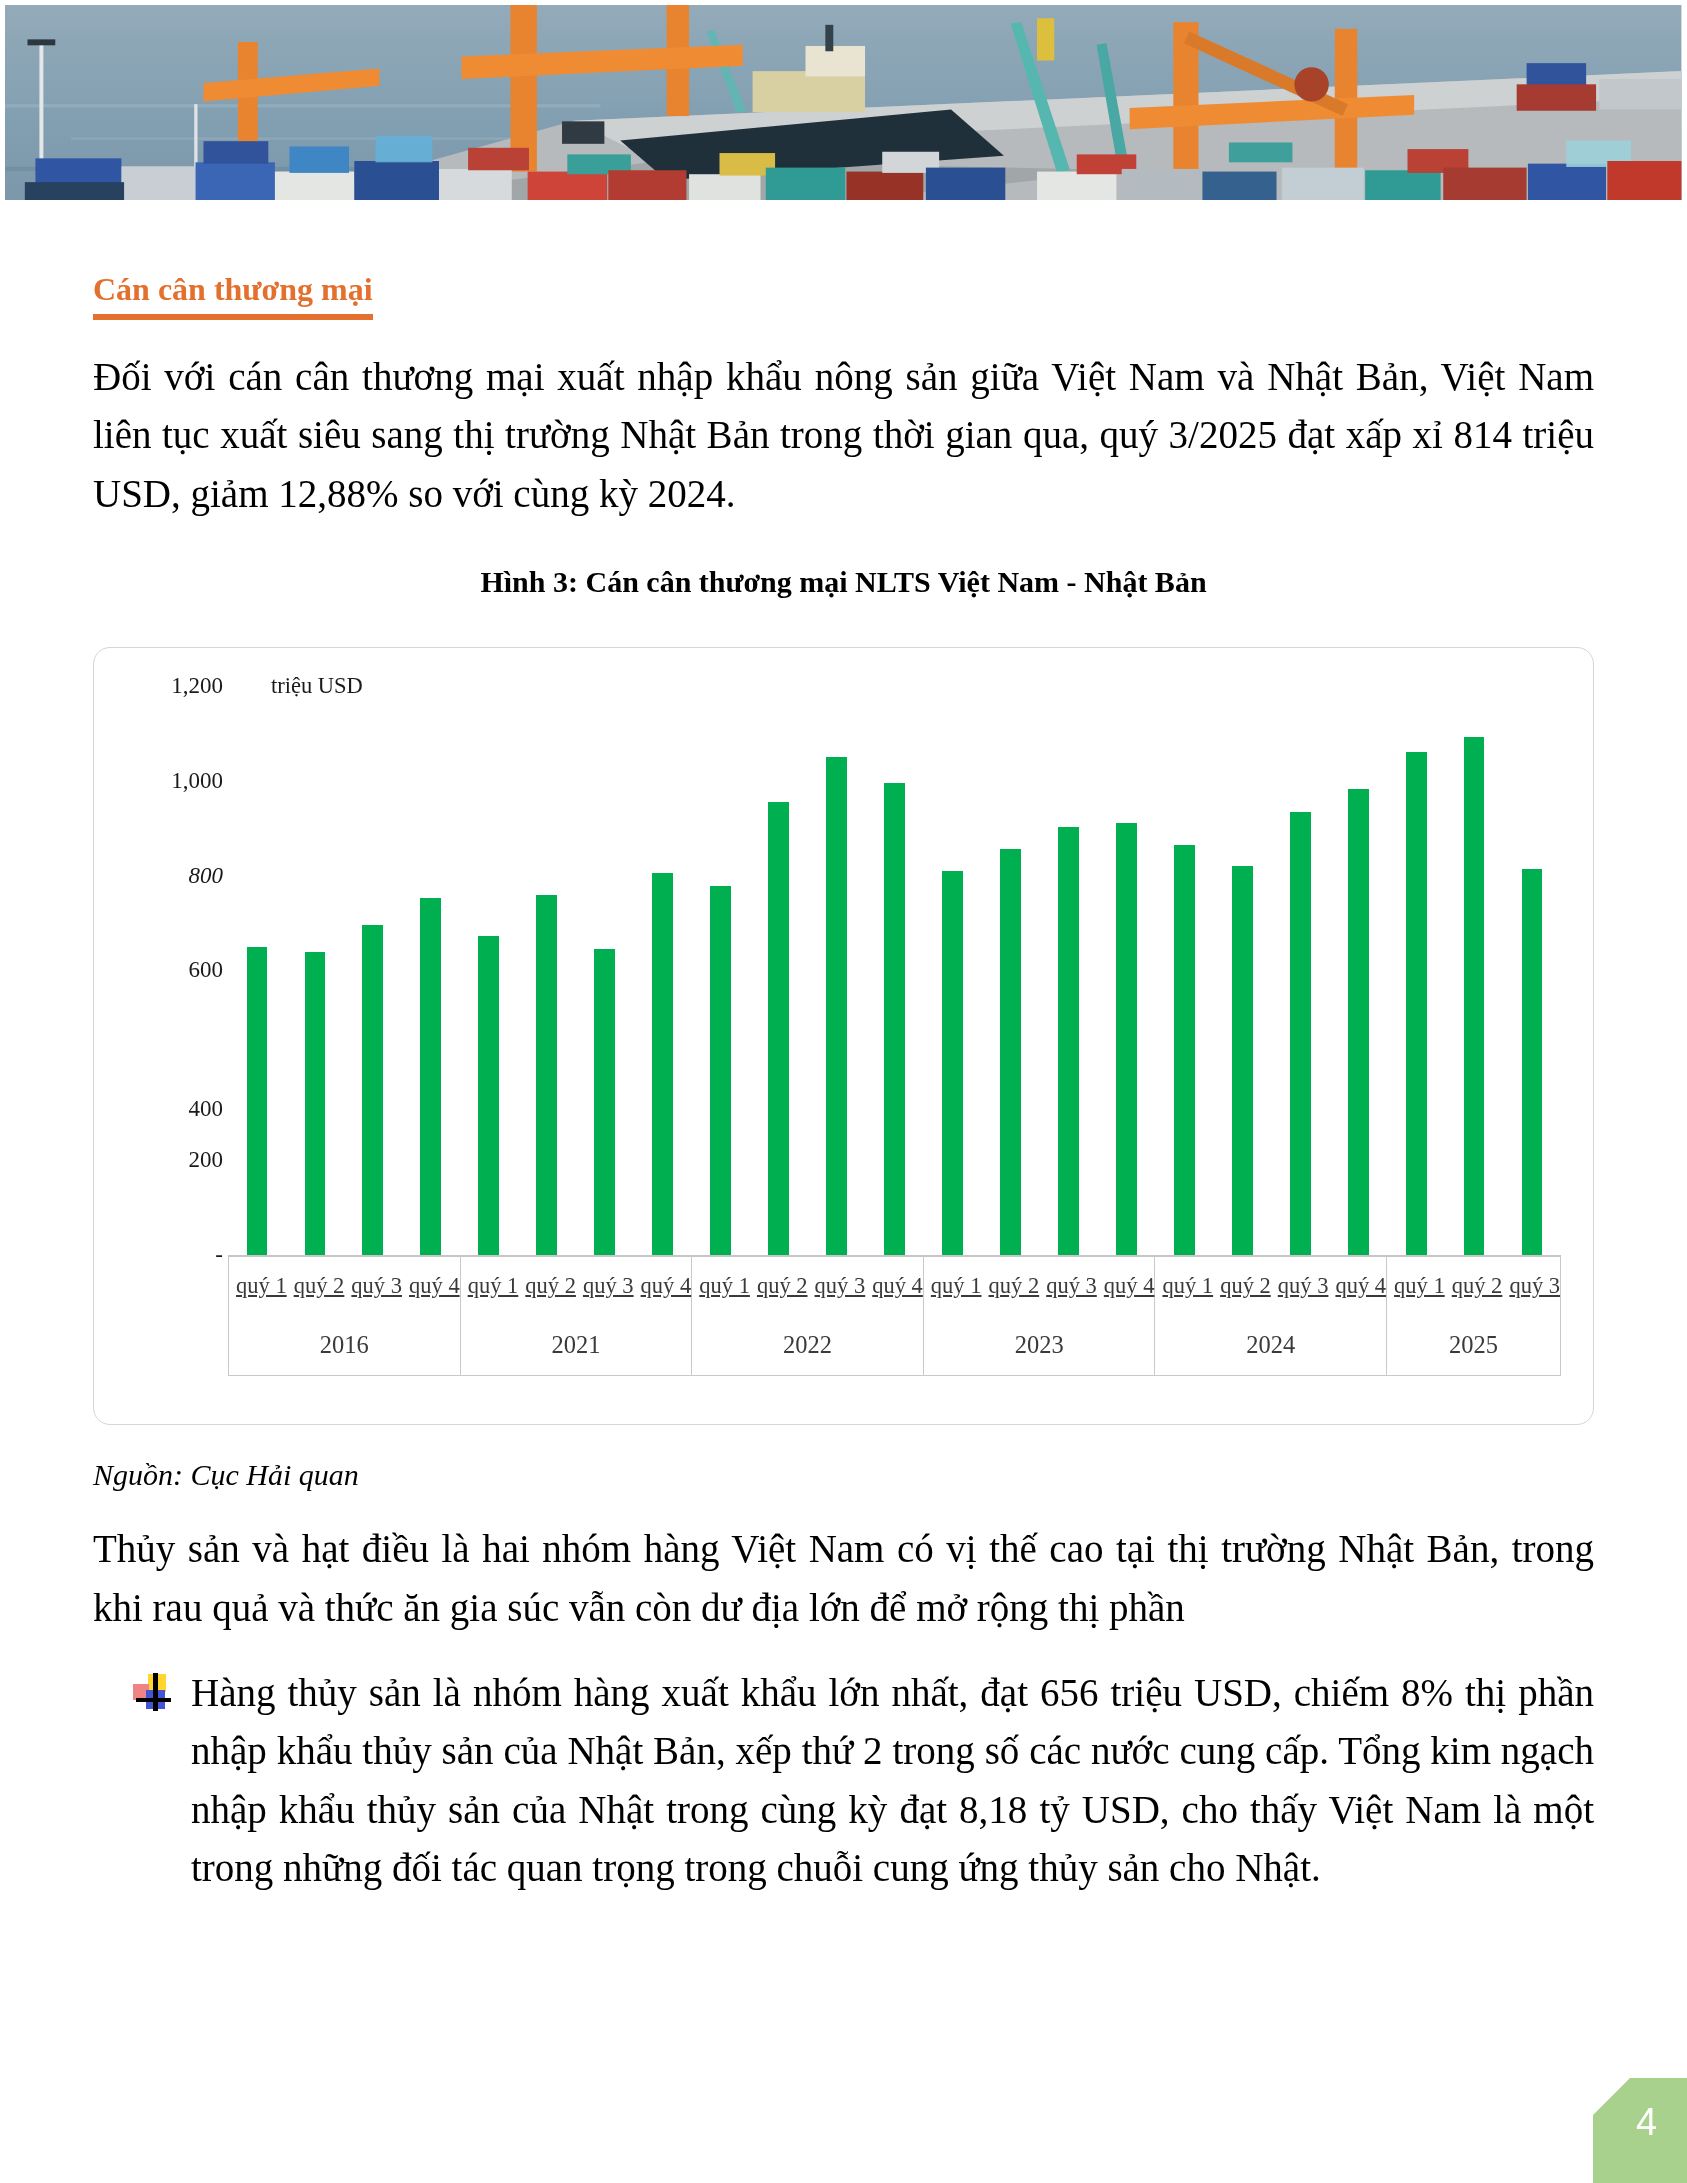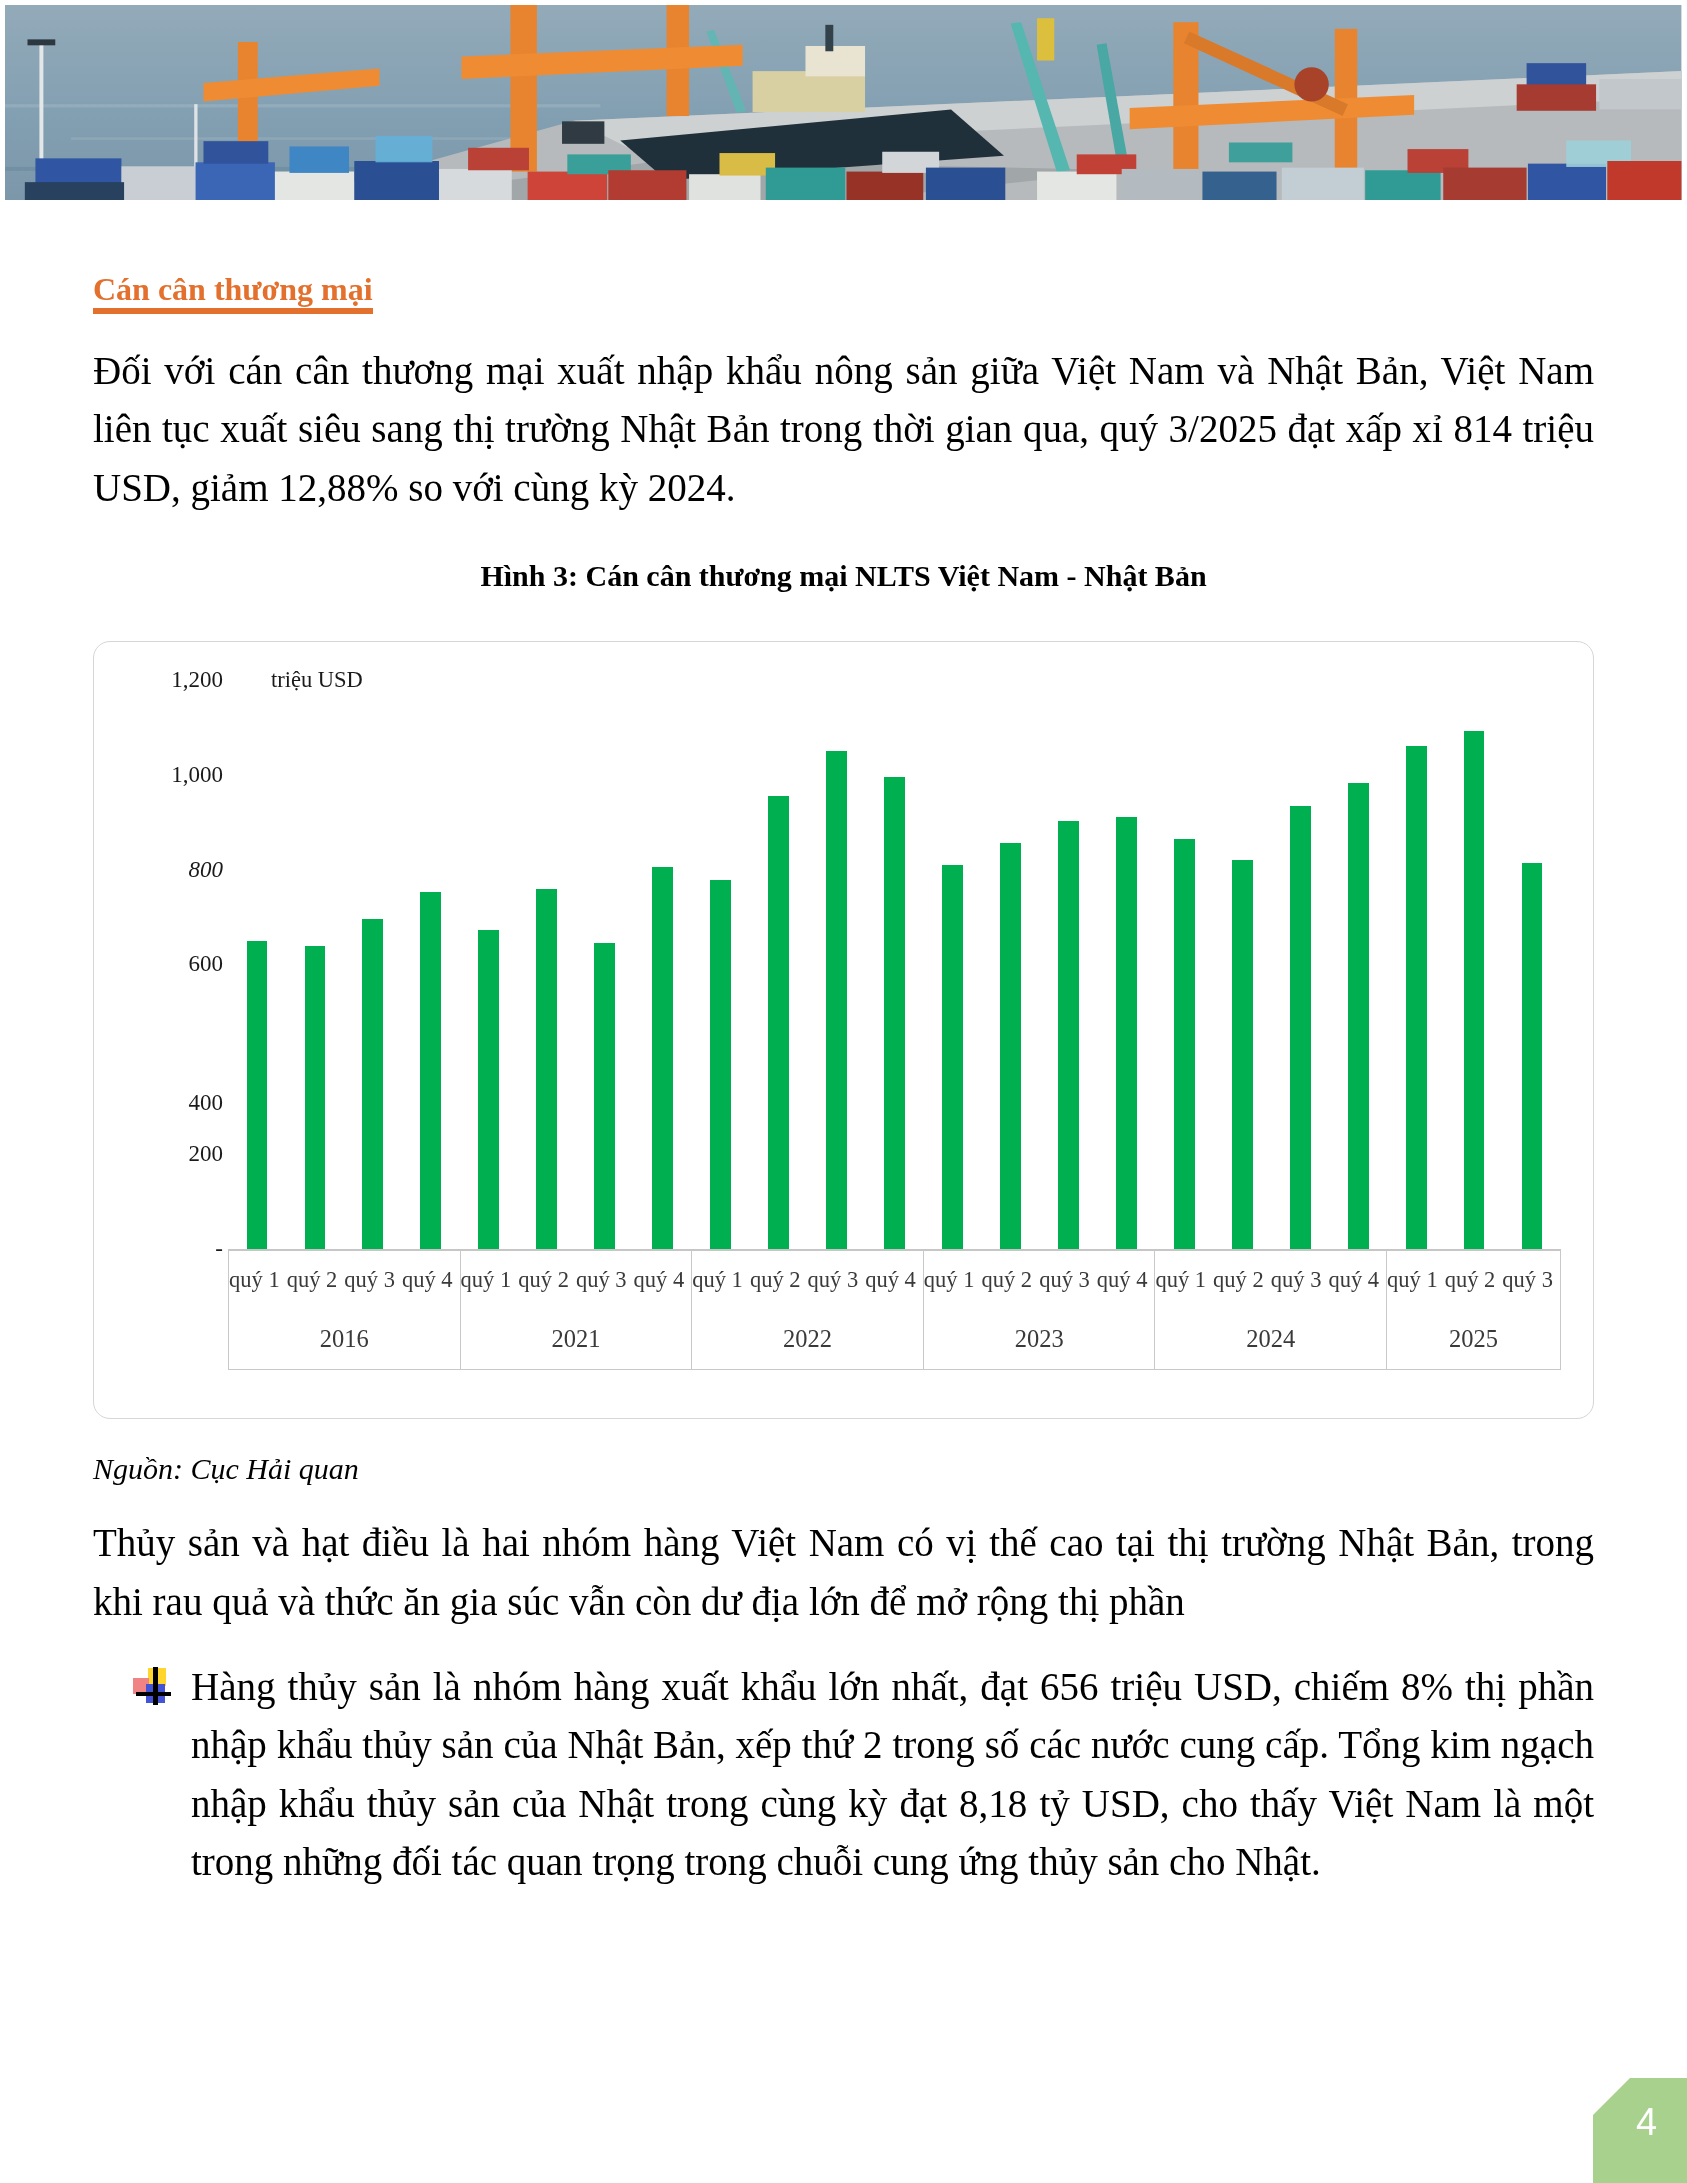--- a/index.html
+++ b/index.html
@@ -17,21 +17,21 @@
     overflow:hidden;
   }
   .hero svg{display:block;width:100%;height:100%;}
   
   .content{position:absolute;left:93px;right:93px;top:200px;}
   h1.sec{
     margin:71px 0 0 0;
     font-size:32px;line-height:1.15;font-weight:bold;
     color:#E4702E;
   }
-  h1.sec .hl{display:inline-block;border-bottom:6px solid #E4702E;}
+  h1.sec .hl{display:inline-block;border-bottom:6px solid #E4702E;padding-bottom:6px;}
   .para{
     margin:28px 0 0 0;
     font-size:39px;line-height:1.5;
     text-align:justify;
   }
   .chart-title{
     margin:42px 0 0 0;
     font-size:30px;font-weight:bold;text-align:center;
   }
   
@@ -60,21 +60,21 @@
   .bar-slot{display:flex;justify-content:center;align-items:flex-end;height:100%;}
   .bar{width:36%;}
   .x-table{
     margin-left:114px;display:flex;
     border-bottom:1.3px solid #c9c9c9;
     color:#3a3a3a;
   }
   .x-group{border-right:1.3px solid #c9c9c9;}
   .x-group:first-child{border-left:1.3px solid #c9c9c9;}
   .q-row{display:flex;height:57px;align-items:center;}
-  .q-cell{flex:1;text-align:left;font-size:22.5px;white-space:nowrap;}
+  .q-cell{flex:1;text-align:right;font-size:22.5px;white-space:nowrap;text-decoration:underline;}
   .y-row{height:61px;display:flex;align-items:center;justify-content:center;font-size:24.5px;}
   
   .source{
     margin:33px 0 0 0;
     font-size:30px;font-style:italic;
   }
   .bullet{
     position:relative;
     margin:26.5px 0 0 0;
     padding-left:98px;

